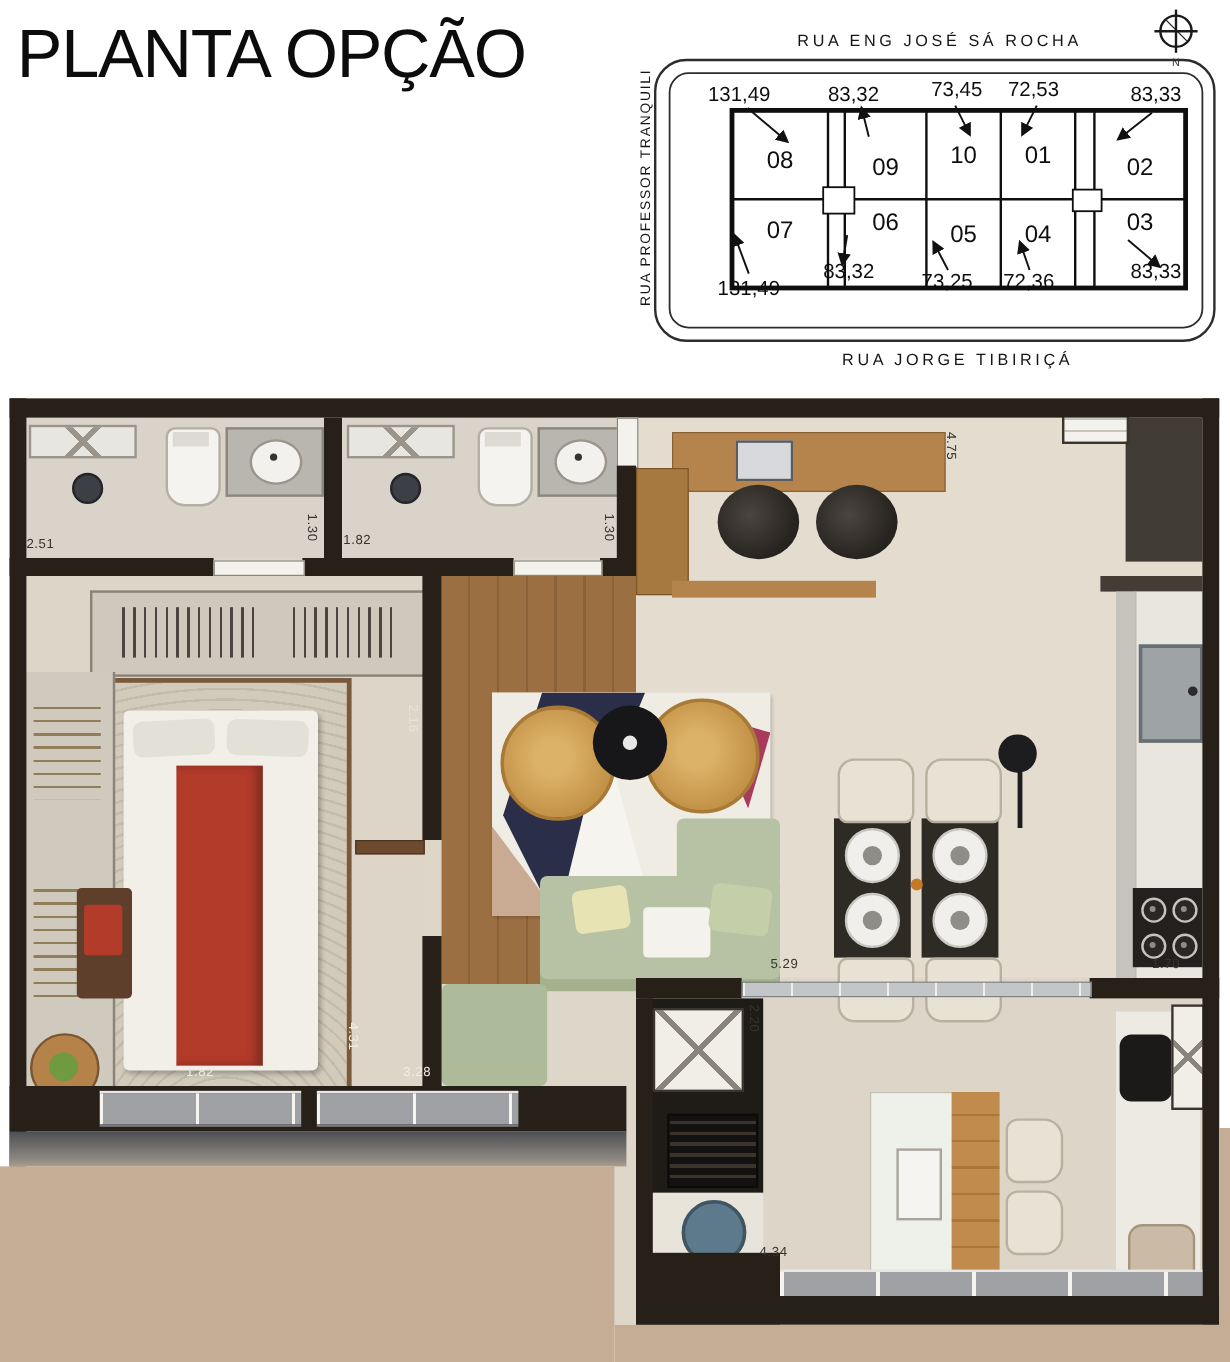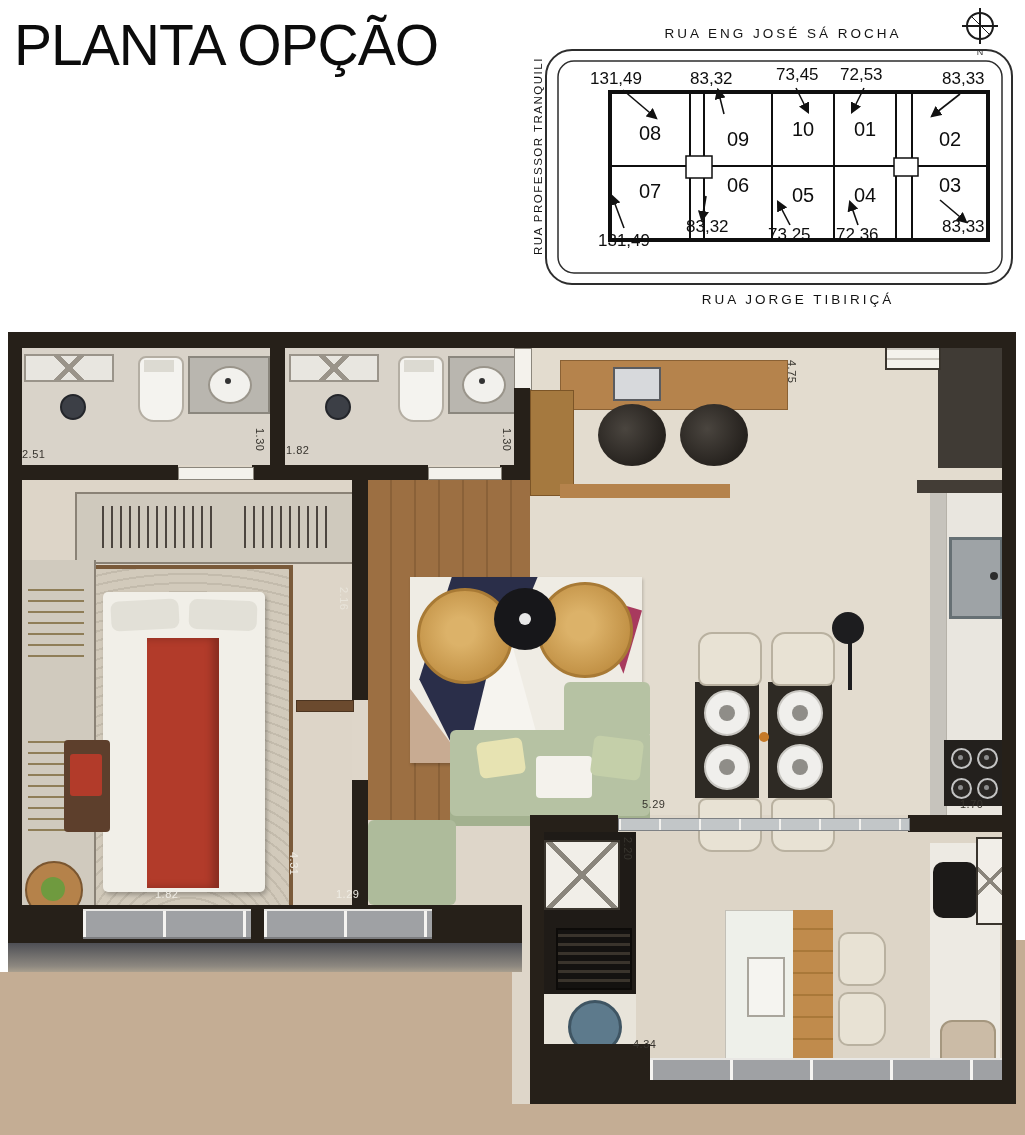--- a/index.html
+++ b/index.html
@@ -281,21 +281,21 @@
   <div class="shadowband abs" style="left:0;top:611px;width:514px;height:29px;"></div>
 
   <span class="dim" style="left:14px;top:116px;">2.51</span>
   <span class="dim v" style="left:246px;top:96px;">1.30</span>
   <span class="dim" style="left:278px;top:112px;">1.82</span>
   <span class="dim v" style="left:493px;top:96px;">1.30</span>
   <span class="dim v" style="left:330px;top:255px;color:#e8e4da;">2.16</span>
   <span class="dim v" style="left:778px;top:28px;">4.75</span>
   <span class="dim" style="left:147px;top:556px;color:#efece4;">1.82</span>
   <span class="dim v" style="left:280px;top:520px;color:#efece4;">4.31</span>
-  <span class="dim" style="left:328px;top:556px;color:#efece4;">1.29</span>
+  <span class="dim" style="left:328px;top:556px;color:#efece4;">3.28</span>
   <span class="dim" style="left:634px;top:466px;">5.29</span>
   <span class="dim v" style="left:614px;top:505px;">2.20</span>
   <span class="dim" style="left:952px;top:466px;">1.70</span>
   <span class="dim" style="left:625px;top:706px;">4.34</span>
 </div>
 
 <div class="abs tan" style="left:0;top:972px;width:512px;height:163px;"></div>
 <div class="abs tan" style="left:512px;top:1104px;width:513px;height:31px;"></div>
 <div class="abs tan" style="left:1016px;top:940px;width:9px;height:195px;"></div>
 

